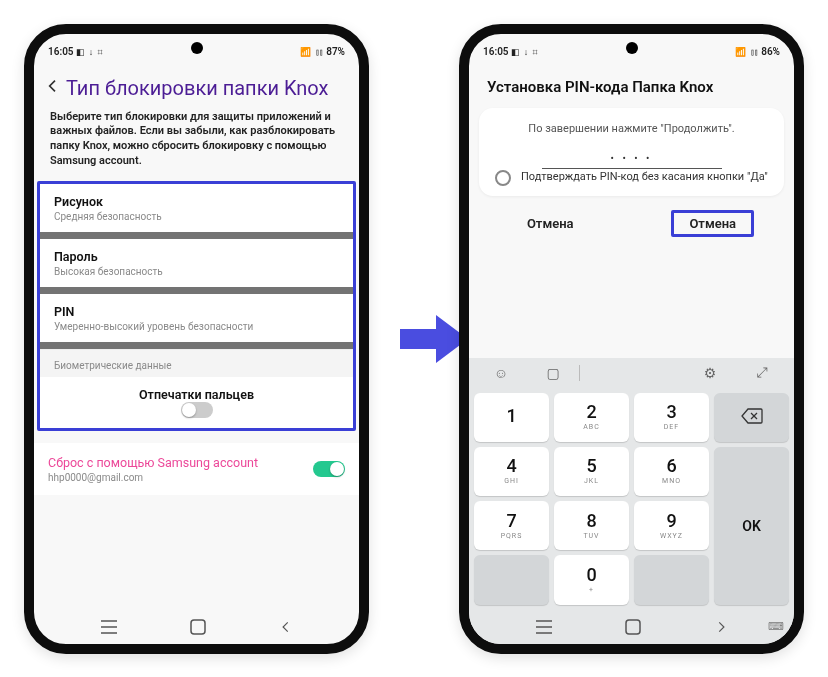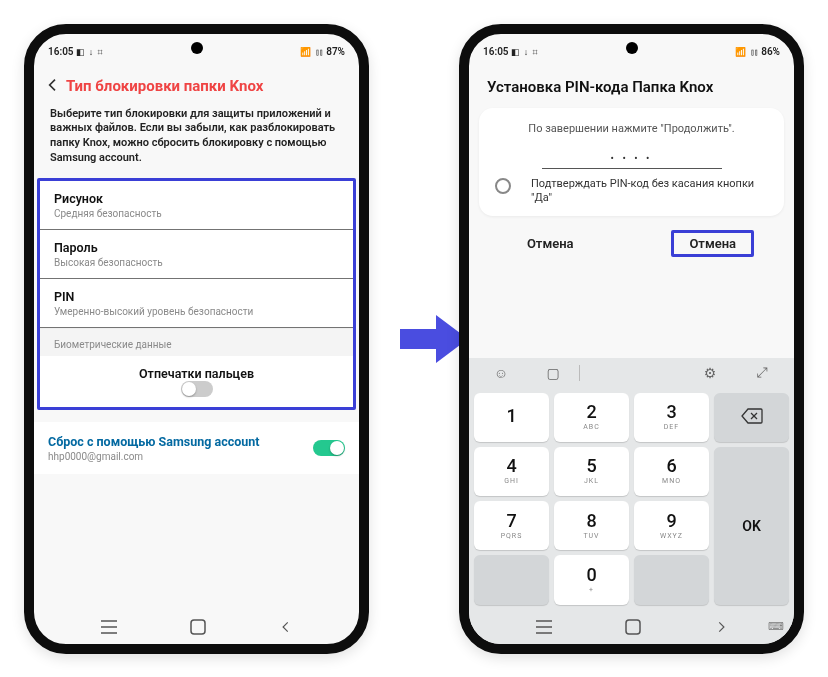--- a/index.html
+++ b/index.html
@@ -73,37 +73,37 @@
     color: #444;
   }
   .nav-bar span svg { display:block; }
   
   .hdr {
     display: flex;
     align-items: center;
     padding: 10px 14px 6px 6px;
   }
   .back-ico { width: 26px; text-align: center; font-size: 18px; color: #333; }
-  .hdr-title { font-size: 15px; font-weight: 700; color: #ef4444; }
+  .hdr-title { font-size: 20px; font-weight: 400; color: #4c1d95; }
   .desc {
     font-size: 11px;
     line-height: 1.35;
     color: #222;
     font-weight: 600;
     padding: 4px 16px 12px 16px;
   }
   .hl-box {
     border: 3px solid #3a3fd6;
     margin: 0 3px;
     background: #fff;
     border-radius: 2px;
   }
   .opt {
     padding: 10px 14px;
-    border-bottom: 1px solid #737373;
+    border-bottom: 7px solid #737373;
     background: #fff;
   }
   .opt:last-child { border-bottom: none; }
   .opt-title { font-size: 12.5px; font-weight: 600; color: #111; }
   .opt-sub { font-size: 10px; color: #8a8a8a; margin-top: 2px; }
   .section-label {
     font-size: 10px;
     color: #8a8a8a;
     padding: 10px 14px 6px;
     background: #f4f4f4;
@@ -130,21 +130,21 @@
   .toggle.on { background: #24c88f; }
   .toggle.on .knob { left: auto; right: 1px; }
   .reset-row {
     display: flex;
     align-items: center;
     justify-content: space-between;
     padding: 12px 14px;
     margin-top: 12px;
     background: #fff;
   }
-  .reset-row .txt .t1 { font-size: 12.5px; font-weight: 700; color: #0369a1; line-height:1.2;}
+  .reset-row .txt .t1 { font-size: 12.5px; font-weight: 400; color: #ec4899; line-height:1.2;}
   .reset-row .txt .t2 { font-size: 10px; color: #8a8a8a; margin-top:2px;}
   
   .arrow-wrap {
     flex: 0 0 90px;
     display: flex;
     align-items: center;
     justify-content: center;
     transform: translateX(20px);
   }
   
@@ -160,21 +160,21 @@
   .pin-line {
     margin: 18px auto 0;
     width: 180px;
     border-bottom: 1px solid #555;
     text-align:center;
     padding-bottom: 4px;
     letter-spacing: 3px;
     font-size: 10px;
     color:#333;
   }
-  .confirm-row { display:flex; align-items:flex-start; gap:20px; margin-top:8px; padding: 0 4px;}
+  .confirm-row { display:flex; align-items:center; gap:10px; margin-top:0; padding: 0 4px;}
   .radio {
     width:16px; height:16px; border:2px solid #888; border-radius:50%; flex-shrink:0; margin-top:1px;
   }
   .confirm-row .ct { font-size:11px; color:#333; line-height:1.35;}
   .p2-btns {
     display:flex; justify-content:space-around;
     padding: 8px 0 4px;
     margin-top: 6px;
   }
   .p2-btns span { font-size:13px; font-weight:600; color:#222; padding:6px 18px;}

